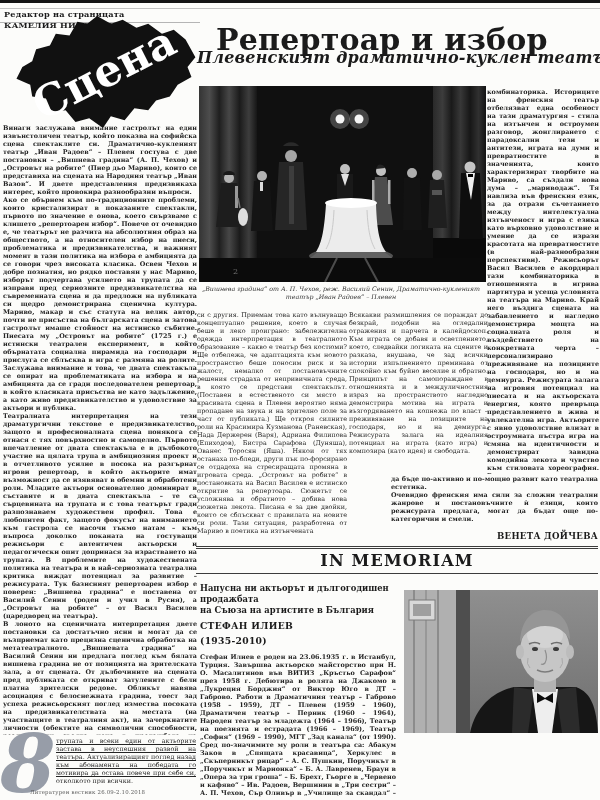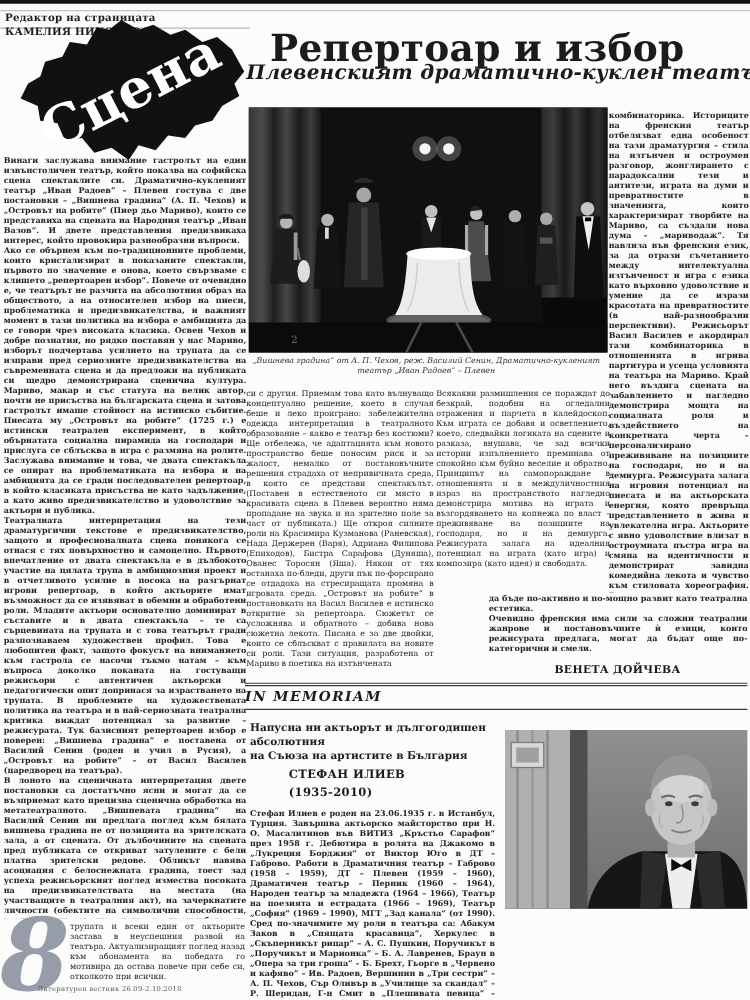--- a/index.html
+++ b/index.html
@@ -20,31 +20,31 @@
   .stage-photo svg{display:block;}
   .caption{left:193px;top:285px;width:296px;font-size:6.3px;font-style:italic;
            text-align:center;line-height:8px;color:#333;}
   .body{font-size:6.4px;line-height:8px;text-align:justify;color:#242424;overflow:hidden;}
   .pre{white-space:pre-line;font-weight:bold;}
   .col-left{left:3px;top:124px;width:194px;height:611px;}
   .col-right{left:487px;top:88px;width:112px;height:386px;}
   .col-mid-left{left:197px;top:311px;width:150px;height:228px;}
   .col-mid-right{left:349px;top:311px;width:139px;height:161px;}
   .closing{left:391px;top:475px;width:207px;height:54px;}
-  .signature{left:390px;top:531px;width:208px;text-align:center;font-weight:bold;font-size:8.6px;letter-spacing:.3px;}
+  .signature{left:390px;top:531px;width:208px;text-align:right;font-weight:bold;font-size:8.6px;letter-spacing:.3px;}
   .inmem{left:196px;top:546px;width:402px;height:252px;overflow:hidden;}
-  .im-head{border-top:3px double #3c3c3c;border-bottom:1px solid #3c3c3c;text-align:left;
-           font-style:italic;font-weight:bold;font-size:11px;padding:2px 0 3px 0;letter-spacing:1.2px;}
+  .im-head{border-top:3px double #3c3c3c;border-bottom:1px solid #3c3c3c;text-align:center;
+           font-weight:bold;font-size:16px;padding:2px 0 3px 0;letter-spacing:1.2px;}
   .im-photo{float:right;width:194px;height:143px;margin:7px 0 5px 8px;background:#777;}
   .im-photo svg{display:block;}
   .im-title{margin:9px 0 0 4px;font-weight:bold;font-size:8.4px;line-height:11px;max-width:198px;}
-  .im-name{font-size:9.2px;margin-top:4px;letter-spacing:.3px;margin-left:31px;}
+  .im-name{font-size:9.2px;margin-top:4px;letter-spacing:.3px;}
   .im-body{margin:7px 0 0 4px;}
   .pagenum{left:0px;top:724px;font-size:80px;line-height:1;font-style:italic;font-weight:bold;color:#979da8;}
-  .col-left-tail{left:56px;top:737px;width:140px;height:47px;}
+  .col-left-tail{left:56px;top:737px;width:140px;height:47px;text-decoration:underline;}
   .footer{left:30px;top:789px;font-size:5.4px;color:#5a5a5a;letter-spacing:.2px;}
 </style>
 </head>
 <body>
 
 <div class="page">
 
   <div class="abs top-bar"></div>
   <div class="abs rule-a"></div>
   <div class="abs rule-b"></div>
@@ -179,21 +179,21 @@
             <ellipse cx="152" cy="59" rx="3" ry="2" fill="#3b3b3b"></ellipse>
             <path d="M141,60 q3,8 0,13 q-2,2 -4,1" stroke="#8e8e8e" stroke-width="1.2" fill="none"></path>
             <path d="M133,80 q8,4 16,0" stroke="#7c7c7c" stroke-width="1.4" fill="none"></path>
             <path d="M124,68 q-2,6 2,10" stroke="#a9a9a9" stroke-width="1" fill="none"></path>
             <path d="M158,68 q2,6 -2,10" stroke="#a9a9a9" stroke-width="1" fill="none"></path>
           </g>
         </svg>
       </figure>
       <div class="im-title">
         <div>Напусна ни актьорът и дългогодишен</div>
-        <div>абсолютния</div>
+        <div>продажбата</div>
         <div>на Съюза на артистите в България</div>
         <div class="im-name">СТЕФАН ИЛИЕВ</div>
         <div class="im-name">(1935-2010)</div>
       </div>
       <div class="body im-body pre">Стефан Илиев е роден на 23.06.1935 г. в Истанбул, Турция. Завършва актьорско майсторство при Н. О. Масалитинов във ВИТИЗ „Кръстьо Сарафов“ през 1958 г. Дебютира в ролята на Джакомо в „Лукреция Борджия“ от Виктор Юго в ДТ – Габрово. Работи в Драматичния театър – Габрово (1958 – 1959), ДТ – Плевен (1959 – 1960), Драматичен театър – Перник (1960 – 1964), Народен театър за младежта (1964 – 1966), Театър на поезията и естрадата (1966 – 1969), Театър „София“ (1969 – 1990), МГТ „Зад канала“ (от 1990). Сред по-значимите му роли в театъра са: Абакум Заков в „Спящата красавица“, Херкулес в „Скъперникът рицар“ – А. С. Пушкин, Поручикът в „Поручикът и Марионка“ – Б. А. Лавренев, Браун в „Опера за три гроша“ – Б. Брехт, Гьорге в „Червено и кафяво“ – Ив. Радоев, Вершинин в „Три сестри“ – А. П. Чехов, Сър Оливър в „Училище за скандал“ – Р. Шеридан, Г-н Смит в „Плешивата певица“ – Йожен Йонеско и др. Поколения зрители го помнят от филмите: „Пленено ято“, „Между релсите“, „Канавката“, „Свобода или смърт“, „Осмият“, „Господин за един ден“, „Мигове свобода“, „Откраднатият влак“, „Зарево над Драва“, „Този истински мъж“, „Магистрала“, „Малката русалка“, „Да изядеш ябълката“, „Снимки за спомен“, „Куче в чекмедже“, „За нея и нейната мъжка компания“, „Забравете този случай“, „Петък вечер“, „О, Господи, къде си?“ и др.
 Стефан Илиев беше Председател на Съюза на артистите в България (САБ) между 1990 и 2005 г.
 Носител е на наградата на САБ „ИКАР“2015 за „Чест и достойнство“.</div>
     </div>
   </section>
 

